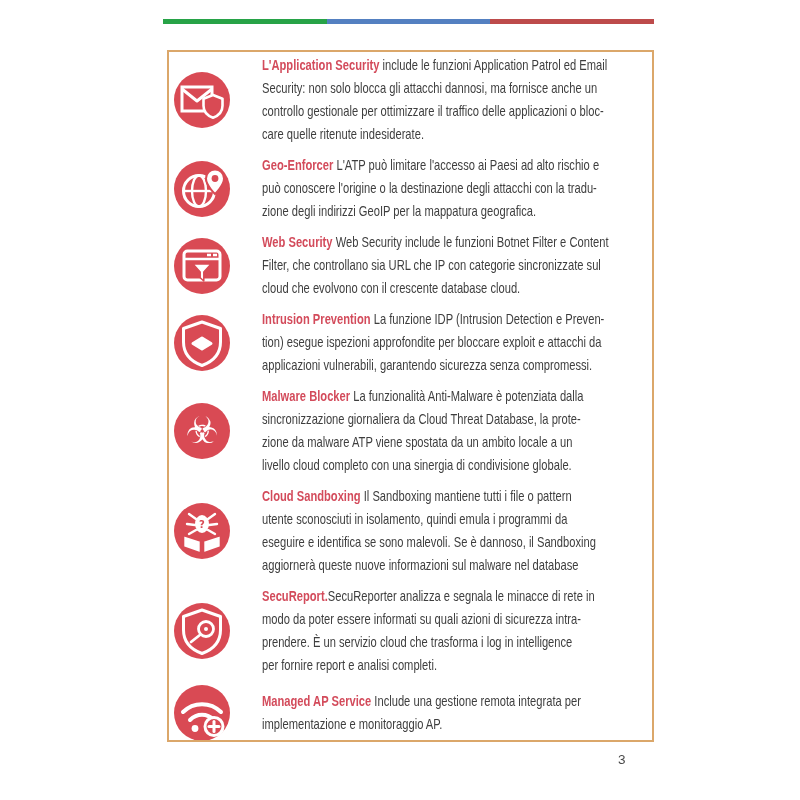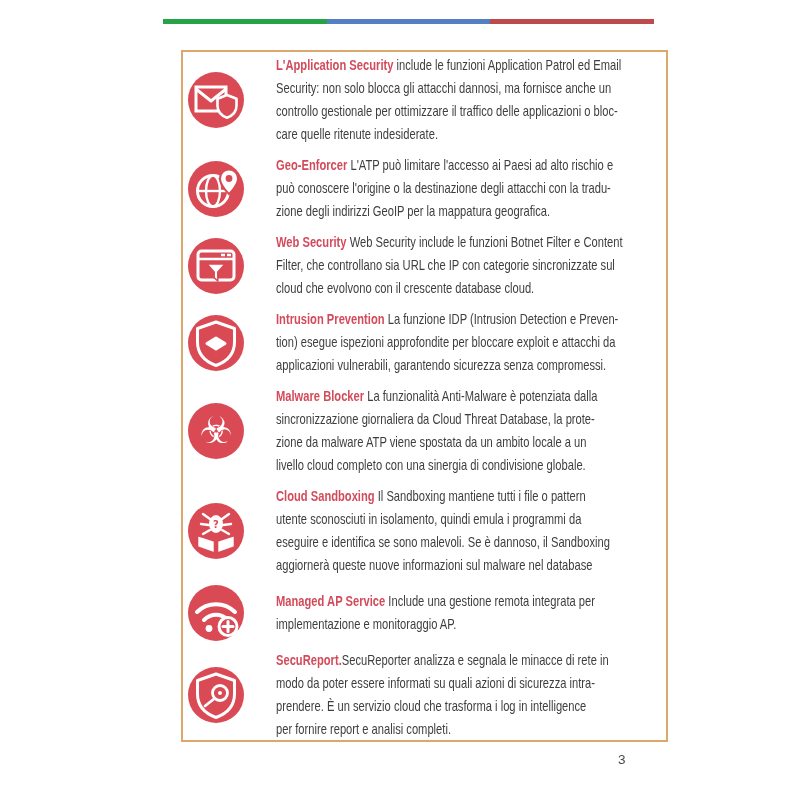--- a/index.html
+++ b/index.html
@@ -10,21 +10,21 @@
   }
   .topbar{
     position:absolute;left:163px;top:19px;width:491px;height:5px;
     display:flex;
   }
   .topbar .seg{flex:1;}
   .seg-green{background:var(--bar-green,#27a347);}
   .seg-blue{background:var(--bar-blue,#5480c1);}
   .seg-red{background:var(--bar-red,#bd4b4b);}
   .content-box{
-    position:absolute;left:181px;top:50px;width:487px;height:692px;
+    position:absolute;left:167px;top:50px;width:487px;height:692px;
     border:2px solid var(--border-tan,#dba76a);
     box-sizing:border-box;overflow:hidden;
     padding-top:2px;
   }
   .item{display:flex;align-items:center;margin-bottom:8px;}
   .icon-cell{flex:0 0 93px;display:flex;justify-content:flex-start;padding-left:5px;box-sizing:border-box;}
   .circle{
     width:56px;height:56px;border-radius:50%;
     background:var(--accent-red,#d94a54);
     display:flex;align-items:center;justify-content:center;flex:none;
@@ -155,45 +155,45 @@
     <p class="text-cell"><span class="title">Cloud Sandboxing</span><span> Il Sandboxing mantiene tutti i file o pattern
 utente sconosciuti in isolamento, quindi emula i programmi da
 eseguire e identifica se sono malevoli. Se è dannoso, il Sandboxing
 aggiornerà queste nuove informazioni sul  malware nel database</span></p>
   </div>
 
   <div class="item">
     <div class="icon-cell">
       <div class="circle">
         <svg width="56" height="56" viewBox="0 0 56 56">
+          <path d="M28 7 L46.5 13.5 V27 C46.5 39.5 39 46.5 28 50.5 C17 46.5 9.5 39.5 9.5 27 V13.5 Z" fill="none" stroke="#fff" stroke-width="3" stroke-linejoin="round"></path>
+          <circle cx="32" cy="26" r="7.5" fill="none" stroke="#fff" stroke-width="2.8"></circle>
+          <circle cx="32" cy="26" r="2" fill="#fff"></circle>
+          <path d="M26.5 31.5 L17 39" stroke="#fff" stroke-width="2.8" stroke-linecap="round"></path>
+        </svg>
+      </div>
+    </div>
+    <p class="text-cell"><span class="title">SecuReport.</span><span>SecuReporter analizza e segnala le minacce  di rete in
+modo da poter essere informati su quali azioni di sicurezza intra-
+prendere.  È un servizio cloud che trasforma i log in intelligence
+per fornire report e analisi completi.</span></p>
+  </div>
+
+  <div class="item">
+    <div class="icon-cell">
+      <div class="circle">
+        <svg width="56" height="56" viewBox="0 0 56 56">
           <path d="M9 27 C19.5 16.5 36.5 16.5 47 27" fill="none" stroke="#fff" stroke-width="4" stroke-linecap="round"></path>
           <path d="M16 35 C23 28 33 28 40 35" fill="none" stroke="#fff" stroke-width="4" stroke-linecap="round"></path>
           <circle cx="21" cy="43.5" r="3.4" fill="#fff"></circle>
           <circle cx="40" cy="41.5" r="9" fill="#d94a54" stroke="#fff" stroke-width="3"></circle>
           <line x1="35" y1="41.5" x2="45" y2="41.5" stroke="#fff" stroke-width="3" stroke-linecap="round"></line>
           <line x1="40" y1="36.5" x2="40" y2="46.5" stroke="#fff" stroke-width="3" stroke-linecap="round"></line>
         </svg>
       </div>
     </div>
     <p class="text-cell"><span class="title">Managed AP Service</span><span> Include una gestione remota integrata  per
 implementazione e monitoraggio AP.</span></p>
   </div>
 
-  <div class="item">
-    <div class="icon-cell">
-      <div class="circle">
-        <svg width="56" height="56" viewBox="0 0 56 56">
-          <path d="M28 7 L46.5 13.5 V27 C46.5 39.5 39 46.5 28 50.5 C17 46.5 9.5 39.5 9.5 27 V13.5 Z" fill="none" stroke="#fff" stroke-width="3" stroke-linejoin="round"></path>
-          <circle cx="32" cy="26" r="7.5" fill="none" stroke="#fff" stroke-width="2.8"></circle>
-          <circle cx="32" cy="26" r="2" fill="#fff"></circle>
-          <path d="M26.5 31.5 L17 39" stroke="#fff" stroke-width="2.8" stroke-linecap="round"></path>
-        </svg>
-      </div>
-    </div>
-    <p class="text-cell"><span class="title">SecuReport.</span><span>SecuReporter analizza e segnala le minacce  di rete in
-modo da poter essere informati su quali azioni di sicurezza intra-
-prendere.  È un servizio cloud che trasforma i log in intelligence
-per fornire report e analisi completi.</span></p>
-  </div>
-
 </div>
 
 <div class="page-number">3</div>
 
 </body></html>

